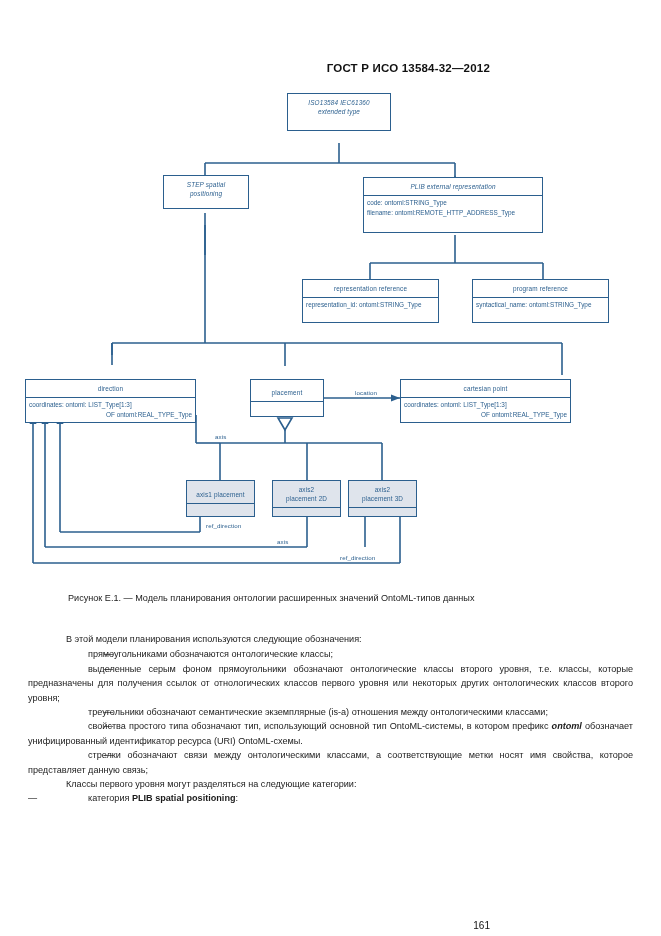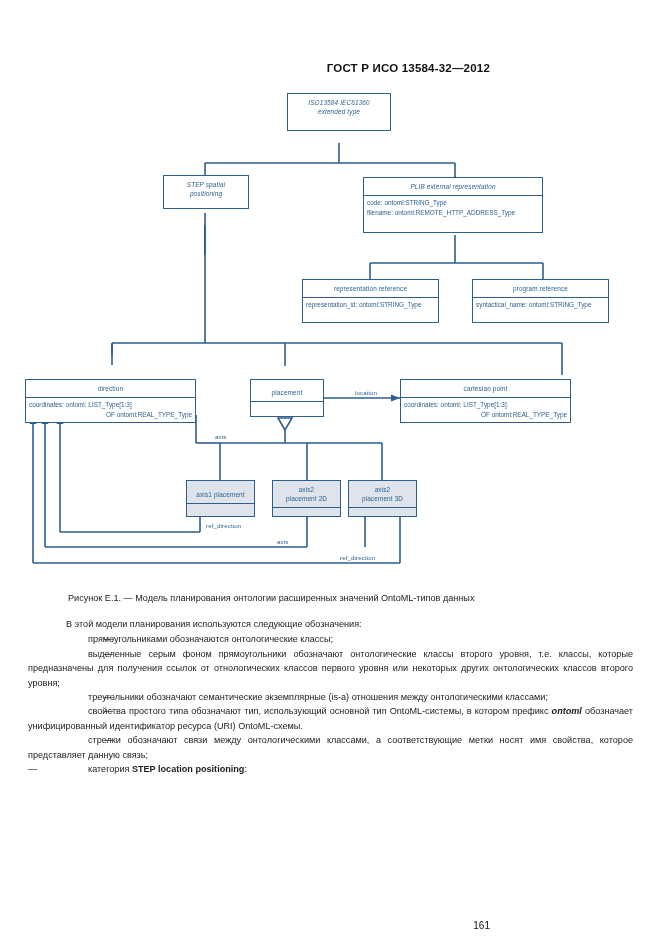--- a/index.html
+++ b/index.html
@@ -59,21 +59,21 @@
     letter-spacing:.1px;
     white-space:nowrap;
   }
 
   
   .caption{
     position:absolute;left:68px;top:592px;width:530px;
     font-size:9.1px;line-height:12px;color:#1b1b1b;
   }
   .body{
-    position:absolute;left:28px;top:617px;width:605px;
+    position:absolute;left:28px;top:632px;width:605px;
     font-size:9.1px;line-height:14.4px;color:#1b1b1b;
   }
   .body p{margin:0;text-align:justify;}
   .body p.indent{text-indent:38px;}
   .body p.dash{text-indent:38px;}
   .body .nj{text-align:left;}
   .dashmark{display:inline-block;width:22px;}
 
   .pageno{
     position:absolute;right:37px;top:920px;
@@ -260,23 +260,24 @@
     </p>
 
     <p class="dash">
       <span class="dashmark">—</span><span>свойства простого типа обозначают тип, использующий основной тип OntoML-системы, в котором префикс </span><b><i>ontoml</i></b><span> обозначает унифицированный идентификатор ресурса (URI) OntoML-схемы.</span>
     </p>
 
     <p class="dash">
       <span class="dashmark">—</span><span>стрелки обозначают связи между онтологическими классами, а соответствующие метки носят имя свойства, которое представляет данную связь;</span>
     </p>
 
+    <p class="indent nj">Классы первого уровня могут разделяться на следующие категории:</p>
 
     <p class="nj" style="text-indent:0;">
-      <span class="dashmark">—</span><span style="display:inline-block;width:38px;"></span><span>категория </span><b>STEP location positioning</b><span>:</span>
+      <span class="dashmark">—</span><span style="display:inline-block;width:38px;"></span><span>категория </span><b>PLIB spatial positioning</b><span>:</span>
     </p>
 
 
   </div>
 
   <div class="pageno">161</div>
 
 </div>
 
 </body></html>

